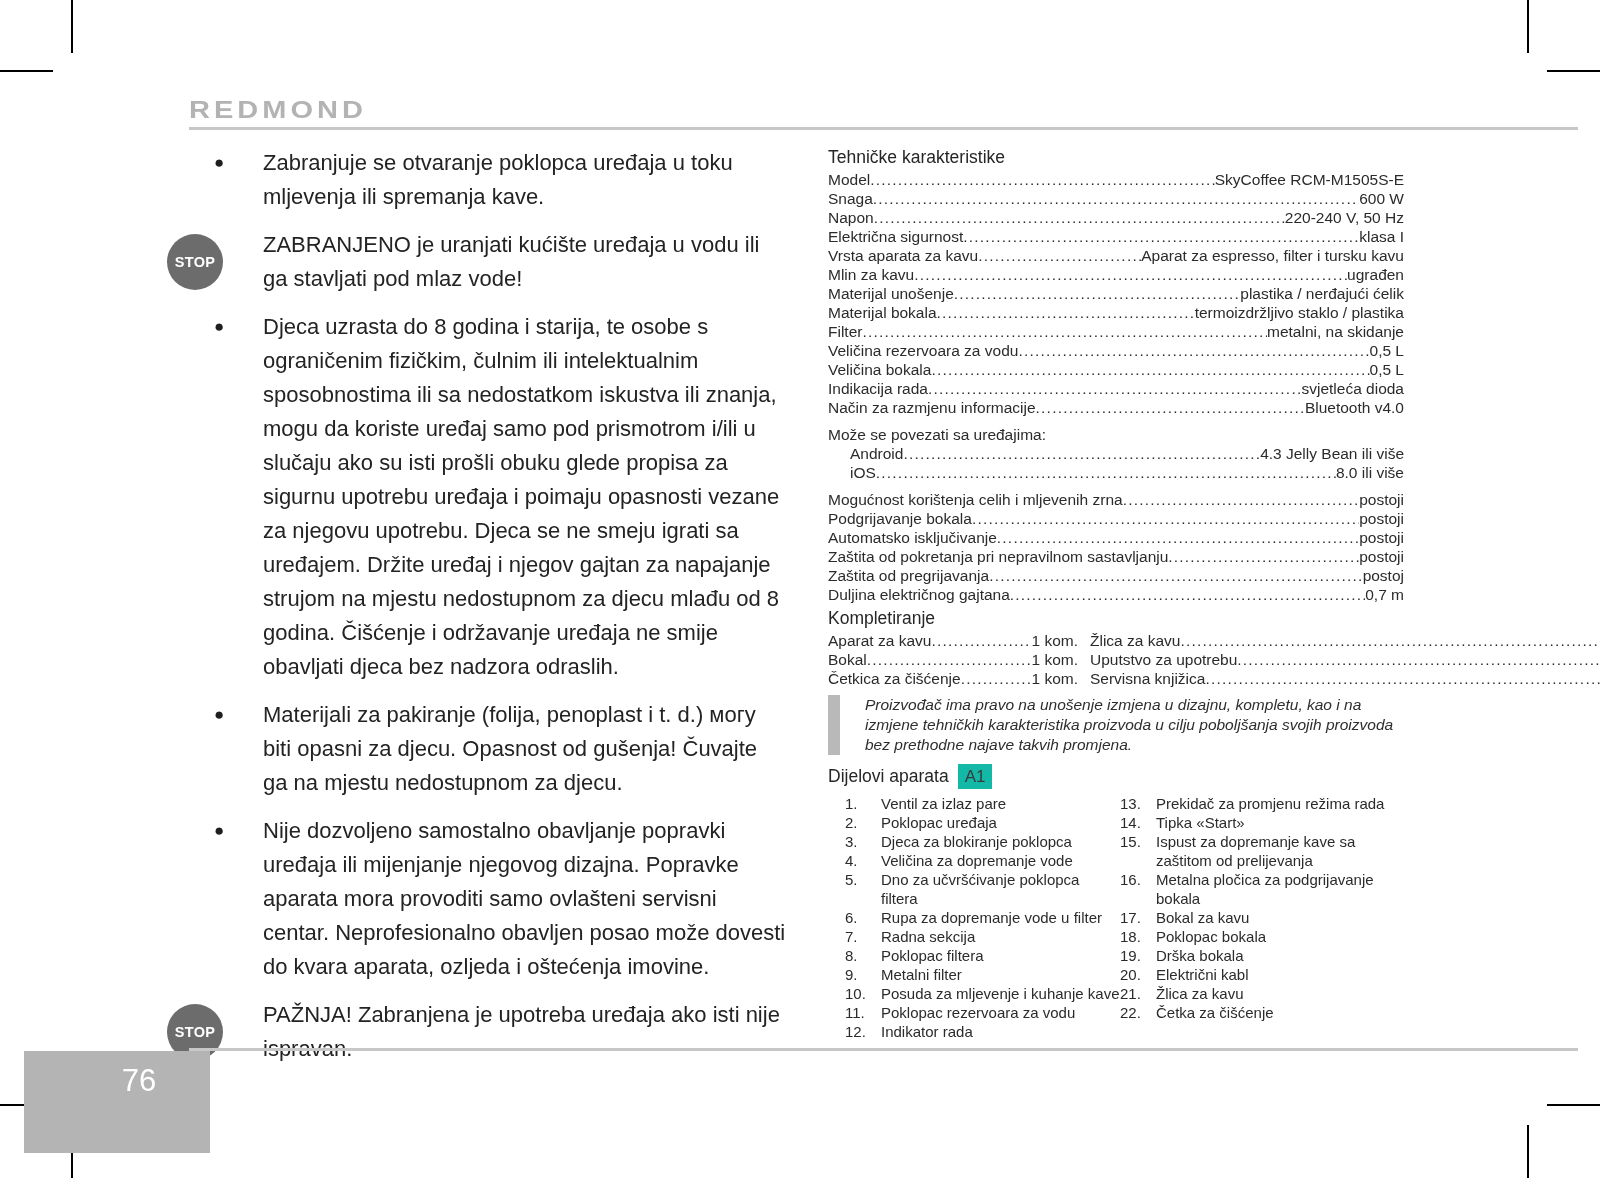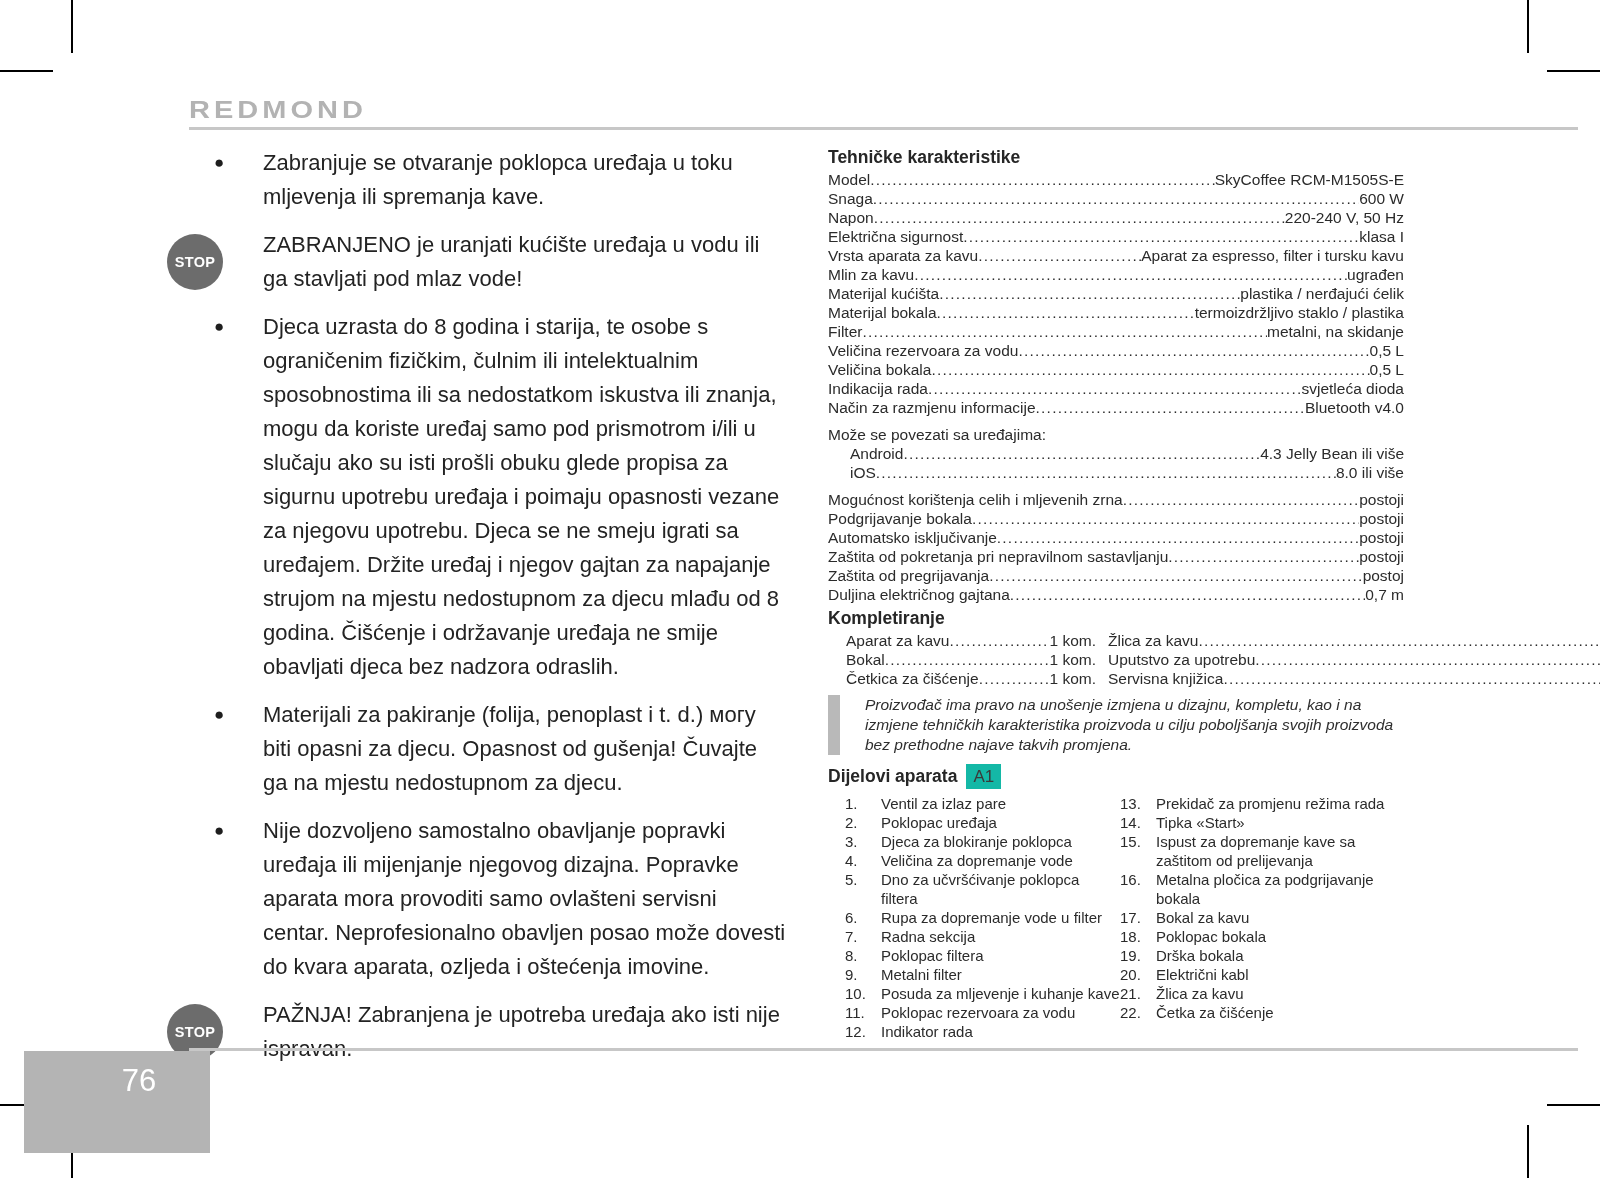--- a/index.html
+++ b/index.html
@@ -40,34 +40,34 @@
     justify-content:center; font-weight:bold; font-size:14.5px; letter-spacing:0.3px;
   }
   .para .ptext-wrap { flex:1; overflow:visible; }
   .para .ptext {
     width:142.86%; transform:scaleX(0.7); transform-origin:0 0;
     font-size:22px; line-height:34px; text-align:justify; color:#232323;
   }
   .para.it .ptext { }
   
   .right-col { position:absolute; left:828px; top:148px; width:576px; font-size:15.5px; line-height:19px; color:#2b2b2b; }
-  .rc-h { font-size:17.5px; font-weight:bold; margin:0 0 3px 0; color:#262626; }
+  .rc-h { font-size:17.5px; font-weight:normal; margin:0 0 3px 0; color:#262626; }
   .rc-h.kompl { margin-top:5px; }
   .lrow { display:flex; align-items:baseline; }
   .lrow .lbl { white-space:nowrap; }
   .lrow .dots { flex:1; white-space:nowrap; overflow:hidden; min-width:8px; }
   .lrow .dots::after {
     content:"................................................................................................................................................................................................................";
     letter-spacing:1.2px; color:#2b2b2b;
   }
   .lrow .val { white-space:nowrap; }
   .lrow.indent { padding-left:22px; }
   .vgap { height:8px; }
   .kit { display:flex; }
-  .kit-left { width:250px; margin-right:12px; flex:none;margin-left:18px; }
+  .kit-left { width:250px; margin-right:12px; flex:none; }
   .kit-right { flex:1; }
   .note { display:flex; margin-top:7px; }
   .note-bar { width:12px; background:#b9b9b9; flex:none; margin-right:25px; }
   .note-text { flex:1; font-style:italic; font-size:15.5px; line-height:20px; color:#2e2e2e; }
   .parts-title { margin-top:9px; display:flex; align-items:center; }
   .parts-title .rc-h { margin:0; }
   .badge {
     background:#14b8a6; color:#3a3a3a; font-size:17px; line-height:23px;
     padding:1px 7px; margin-left:9px;
   }
@@ -162,21 +162,21 @@
     <span class="val">Aparat za espresso, filter i tursku kavu</span>
   </div>
 
   <div class="lrow">
     <span class="lbl">Mlin za kavu</span>
     <span class="dots"></span>
     <span class="val">ugrađen</span>
   </div>
 
   <div class="lrow">
-    <span class="lbl">Materijal kućišta</span>
+    <span class="lbl">Materijal unošenje</span>
     <span class="dots"></span>
     <span class="val">plastika / nerđajući ćelik</span>
   </div>
 
   <div class="lrow">
     <span class="lbl">Materijal bokala</span>
     <span class="dots"></span>
     <span class="val">termoizdržljivo staklo / plastika</span>
   </div>
 

